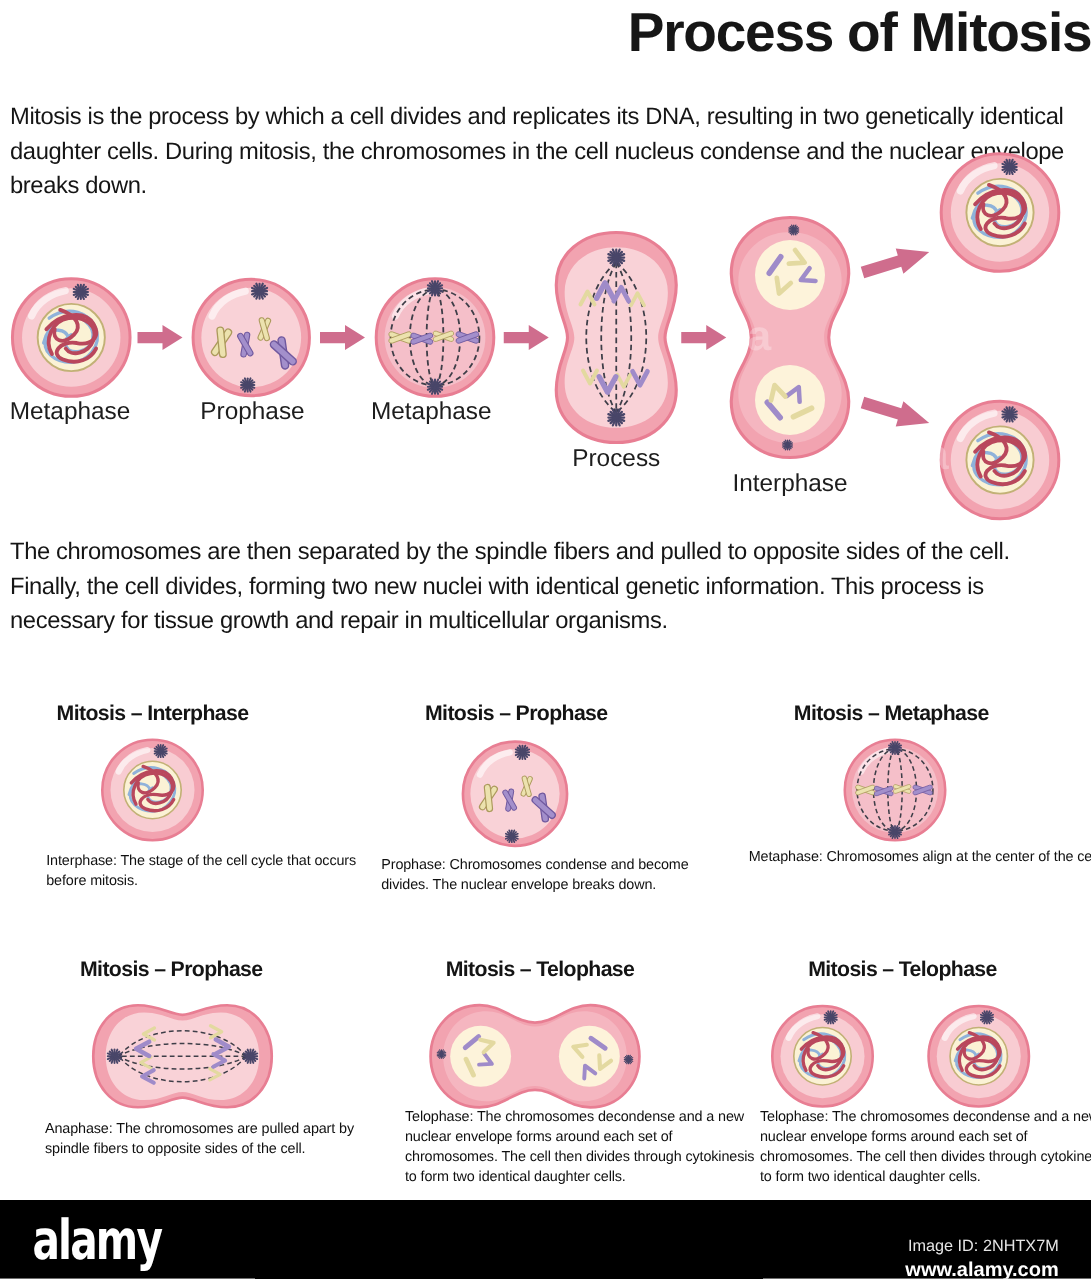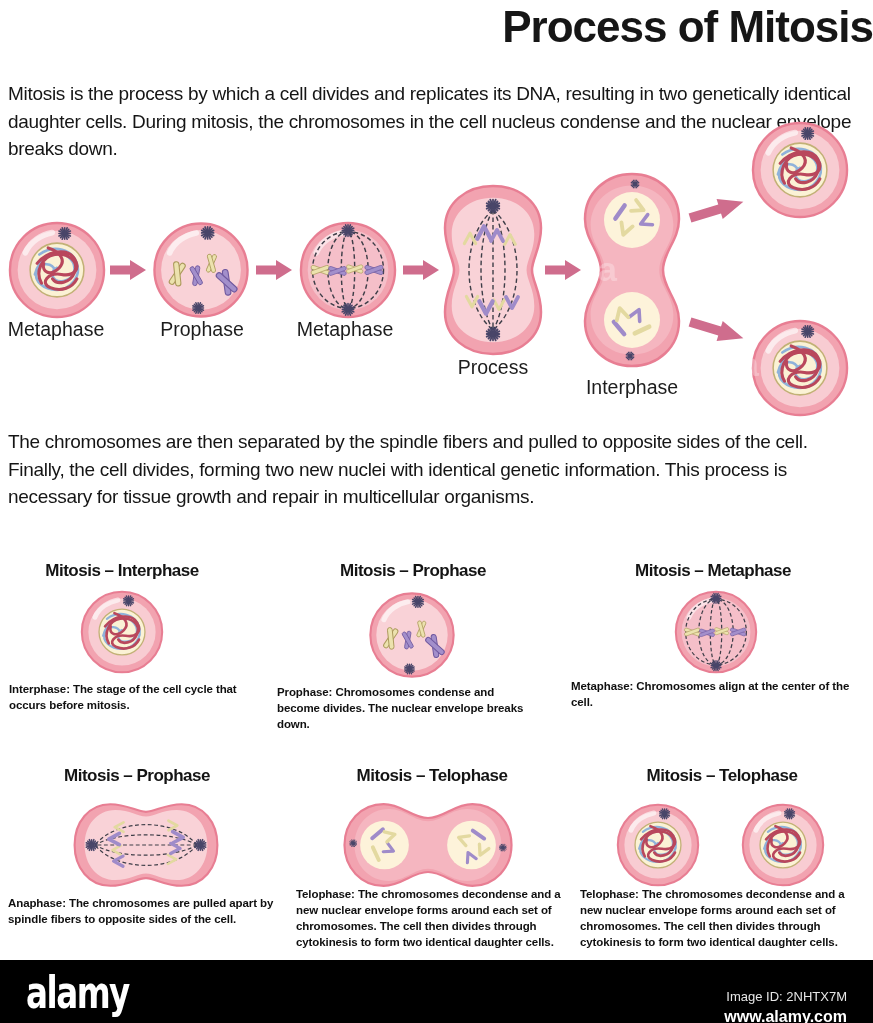--- a/index.html
+++ b/index.html
@@ -20,22 +20,22 @@
   }
   .stage-label{
     transform:translateX(-50%);white-space:nowrap;
     font-size:19.5px;color:#1d1d1d;
   }
   .panel-heading{
     transform:translateX(-50%);white-space:nowrap;
     font-size:17px;font-weight:bold;letter-spacing:-0.5px;color:#141414;
   }
   .panel-desc{
-    font-size:11.5px;font-weight:bold;line-height:16px;
-    letter-spacing:-0.1px;color:#101010;
+    font-size:11.5px;font-weight:normal;line-height:16px;
+    letter-spacing:-0.1px;color:#101010;margin-left:28px;
   }
   .footer-bar{
     left:0;top:960px;width:873px;height:63px;background:#000;
   }
   .alamy-logo{
     left:26px;top:967px;color:#fff;font-weight:bold;font-size:44px;
     letter-spacing:-2px;transform:scaleX(.74);transform-origin:left top;
     font-family:"DejaVu Sans",sans-serif;
   }
   .footer-right{

